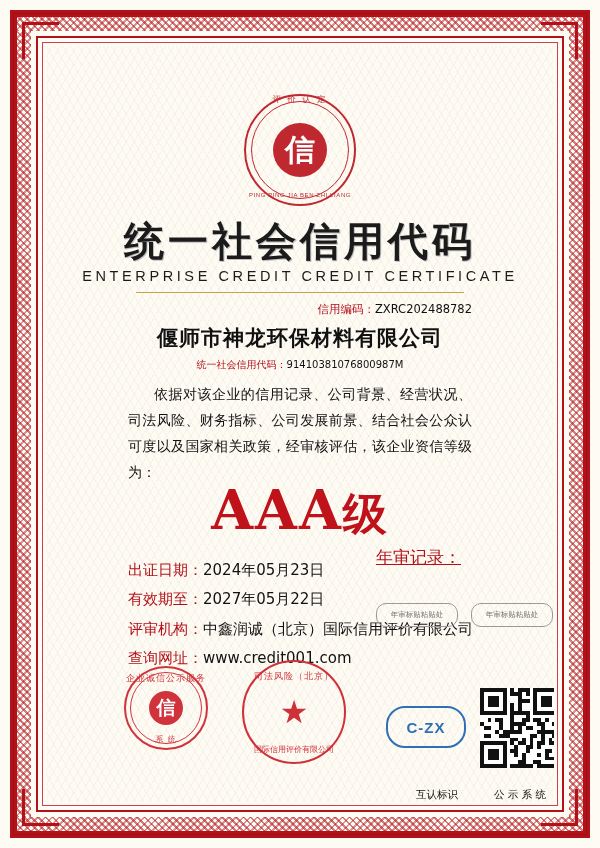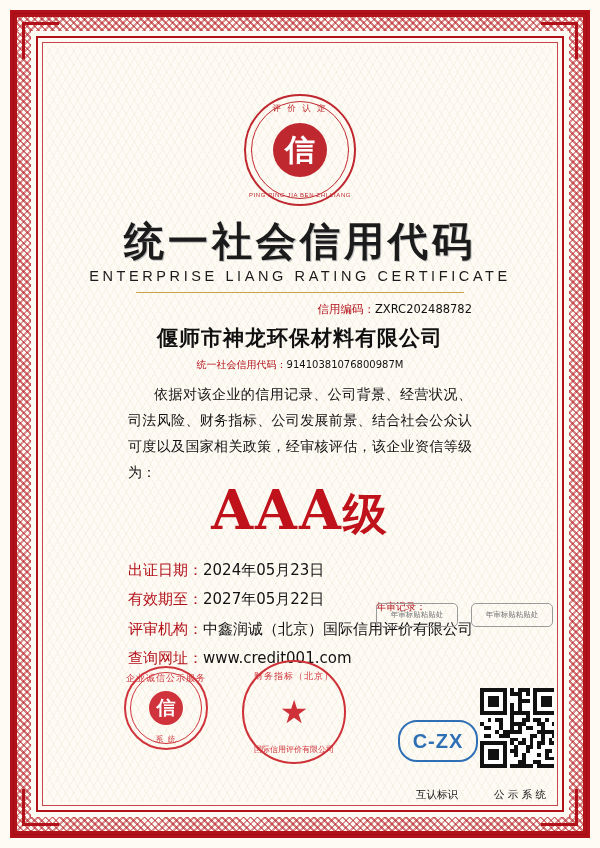--- a/index.html
+++ b/index.html
@@ -88,21 +88,21 @@
     background:#c0282f;color:#fff;
     display:flex;align-items:center;justify-content:center;
     font-family:"DejaVu Sans", sans-serif;
     font-size:30px;font-weight:bold;
   }
   .emblem .arc-top, .emblem .arc-bottom{
     position:absolute;left:0;right:0;text-align:center;
     color:#c0282f;font-size:8.5px;letter-spacing:2px;
     font-family:"Liberation Sans", sans-serif;
   }
-  .emblem .arc-top{top:9px;}
+  .emblem .arc-top{top:0;}
   .emblem .arc-bottom{bottom:8px;font-size:6px;letter-spacing:.6px;}
 
   
   .title-cn{
     position:absolute;left:0;right:0;top:168px;
     text-align:center;
     font-family:"DejaVu Sans", sans-serif;
     font-weight:bold;
     font-size:40px;
     letter-spacing:4px;
@@ -171,27 +171,27 @@
   
   .info{
     position:absolute;left:82px;top:510px;
     font-family:"DejaVu Sans", sans-serif;
     font-size:15px;
     line-height:1.95;
     color:#111;
   }
   .info .lab{color:#b3111a;}
   .review{
-    position:absolute;left:330px;top:554px;
-    font-family:"DejaVu Sans", sans-serif;
-    font-size:10px;color:#b3111a;
+    position:absolute;left:330px;top:500px;
+    font-family:"DejaVu Sans", sans-serif;
+    font-size:17px;color:#b3111a;text-decoration:underline;
   }
   .stampbox{
     position:absolute;top:557px;width:80px;height:22px;
-    border:1px solid #9a9a9a;border-radius:5px;
+    border:1px solid #9a9a9a;border-radius:10px;
     font-family:"DejaVu Sans", sans-serif;
     font-size:7.5px;color:#777;
     display:flex;align-items:center;justify-content:center;
   }
   .stampbox.b1{left:330px;}
   .stampbox.b2{left:425px;}
 
   
   .seal-a{
     position:absolute;left:78px;top:620px;width:84px;height:84px;
@@ -226,25 +226,25 @@
   .seal-b .txt-top{
     position:absolute;left:0;right:0;top:10px;text-align:center;
     color:#cf3139;font-size:9px;font-family:"DejaVu Sans", sans-serif;letter-spacing:1px;
   }
   .seal-b .txt-bot{
     position:absolute;left:0;right:0;bottom:9px;text-align:center;
     color:#cf3139;font-size:8px;font-family:"DejaVu Sans", sans-serif;
   }
 
   .logo-c{
-    position:absolute;left:352px;top:660px;
+    position:absolute;left:340px;top:660px;
     width:76px;height:38px;border:2px solid #2f6fb5;border-radius:19px;
     color:#2f6fb5;font-family:"Liberation Sans", sans-serif;
-    font-size:20px;font-weight:bold;letter-spacing:1px;
-    display:flex;align-items:center;justify-content:center;margin-top:14px;
+    font-size:15px;font-weight:bold;letter-spacing:1px;
+    display:flex;align-items:center;justify-content:center;
   }
 
   .qr{
     position:absolute;left:434px;top:642px;width:80px;height:80px;
     background:#fff;
   }
   .qr .cell{position:absolute;background:#111;}
 
   .cap{
     position:absolute;
@@ -274,21 +274,21 @@
 
     <div class="emblem">
       <div class="ring"></div>
       <div class="ring2"></div>
       <div class="arc-top">评 价 认 定</div>
       <div class="core">信</div>
       <div class="arc-bottom">PING PING JIA BEN ZHI LIANG</div>
     </div>
 
     <div class="title-cn">统一社会信用代码</div>
-    <div class="title-en">ENTERPRISE LIANG RATING CERTIFICATE</div>
+    <div class="title-en">ENTERPRISE CREDIT CREDIT CERTIFICATE</div>
     <div class="title-rule"></div>
 
     <div class="cert-no">
       <span class="lab">信用编码：</span><span>ZXRC202488782</span>
     </div>
 
     <div class="company">偃师市神龙环保材料有限公司</div>
     <div class="usci">
       <span class="lab">统一社会信用代码：</span><span>91410381076800987M</span>
     </div>
@@ -321,21 +321,21 @@
     <div class="seal-a">
       <div class="ring"></div>
       <div class="ring2"></div>
       <div class="arc">企业诚信公示服务</div>
       <div class="core">信</div>
       <div class="arc-b">系 统</div>
     </div>
 
     <div class="seal-b">
       <div class="ring"></div>
-      <div class="txt-top">财务指标（北京）</div>
+      <div class="txt-top">司法风险（北京）</div>
       <div class="star">★</div>
       <div class="txt-bot">国际信用评价有限公司</div>
     </div>
 
     <div class="logo-c">C-ZX</div>
 
     <div class="qr" id="qr">
         <div class="cell" style="left: 30.4762px; top: 0px; width: 3.80952px; height: 3.80952px;"></div>
         <div class="cell" style="left: 38.0952px; top: 0px; width: 3.80952px; height: 3.80952px;"></div>
         <div class="cell" style="left: 41.9048px; top: 0px; width: 3.80952px; height: 3.80952px;"></div>

